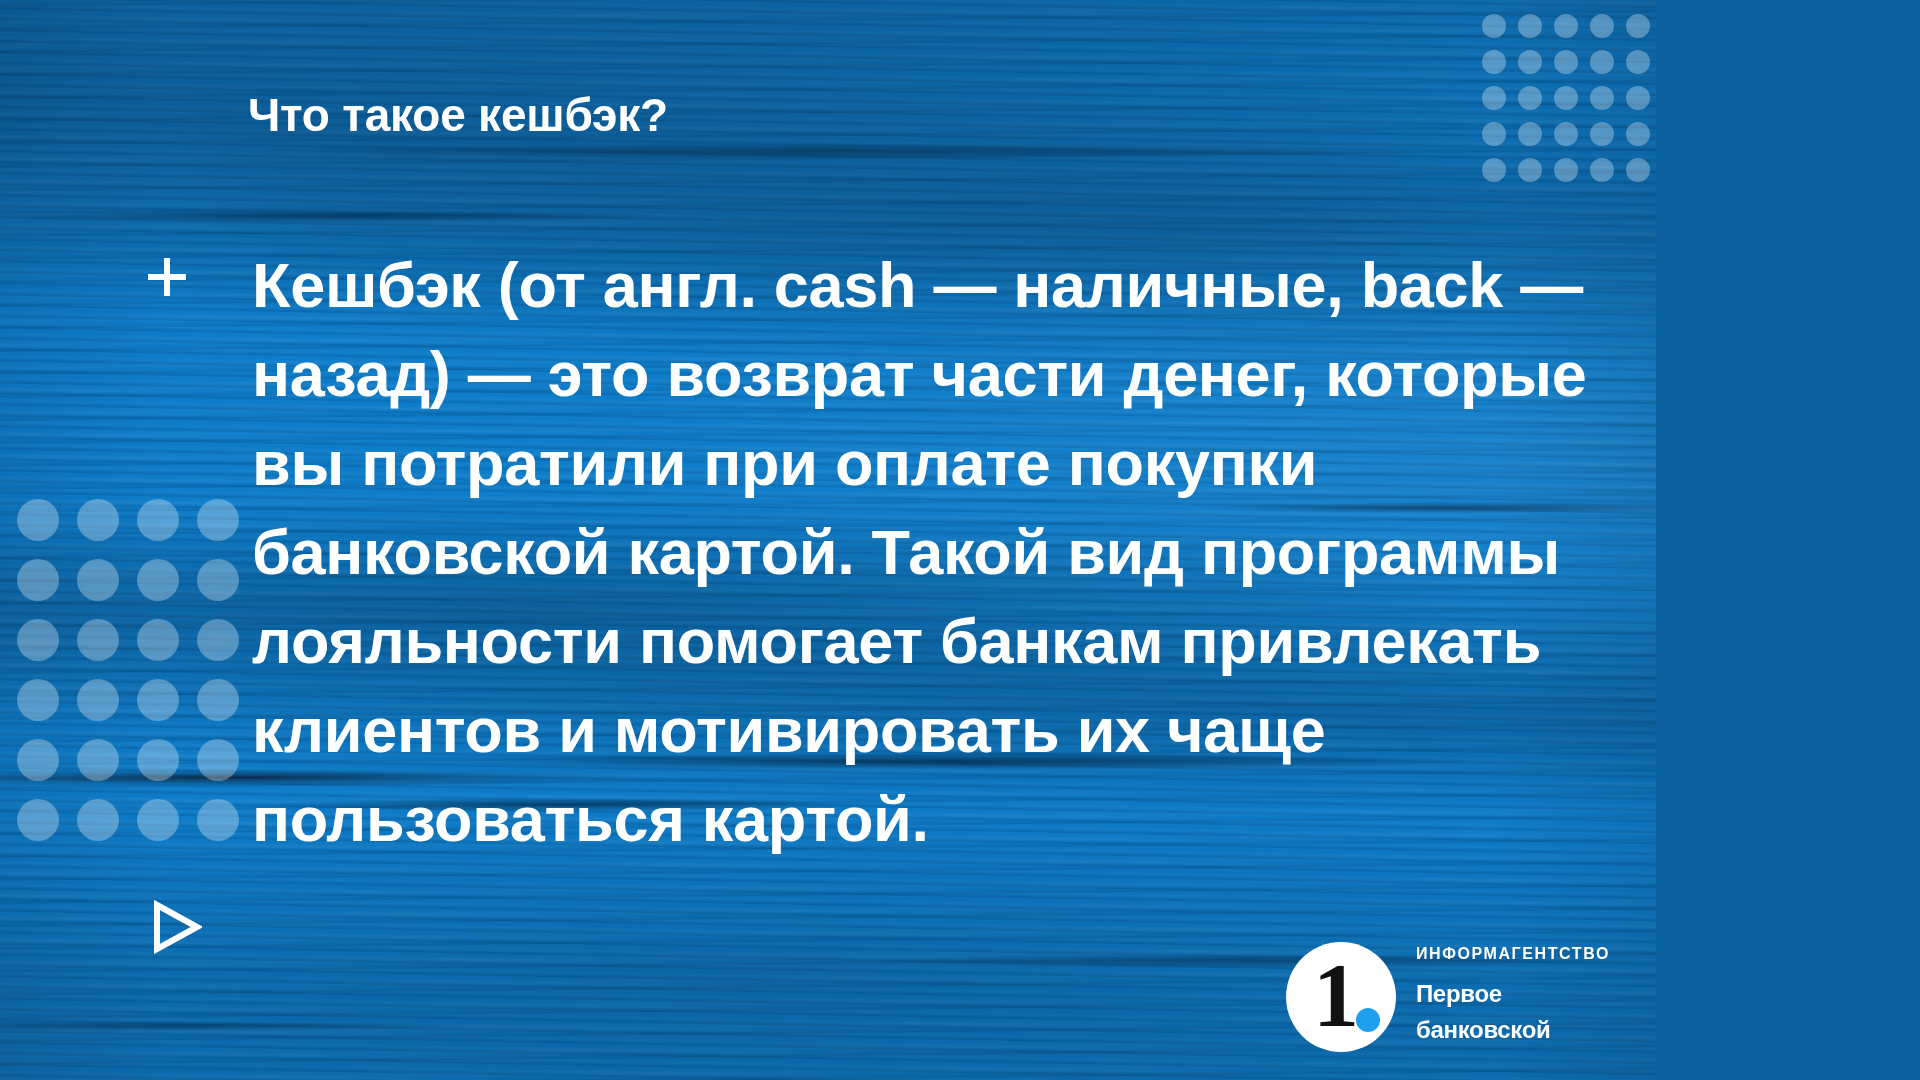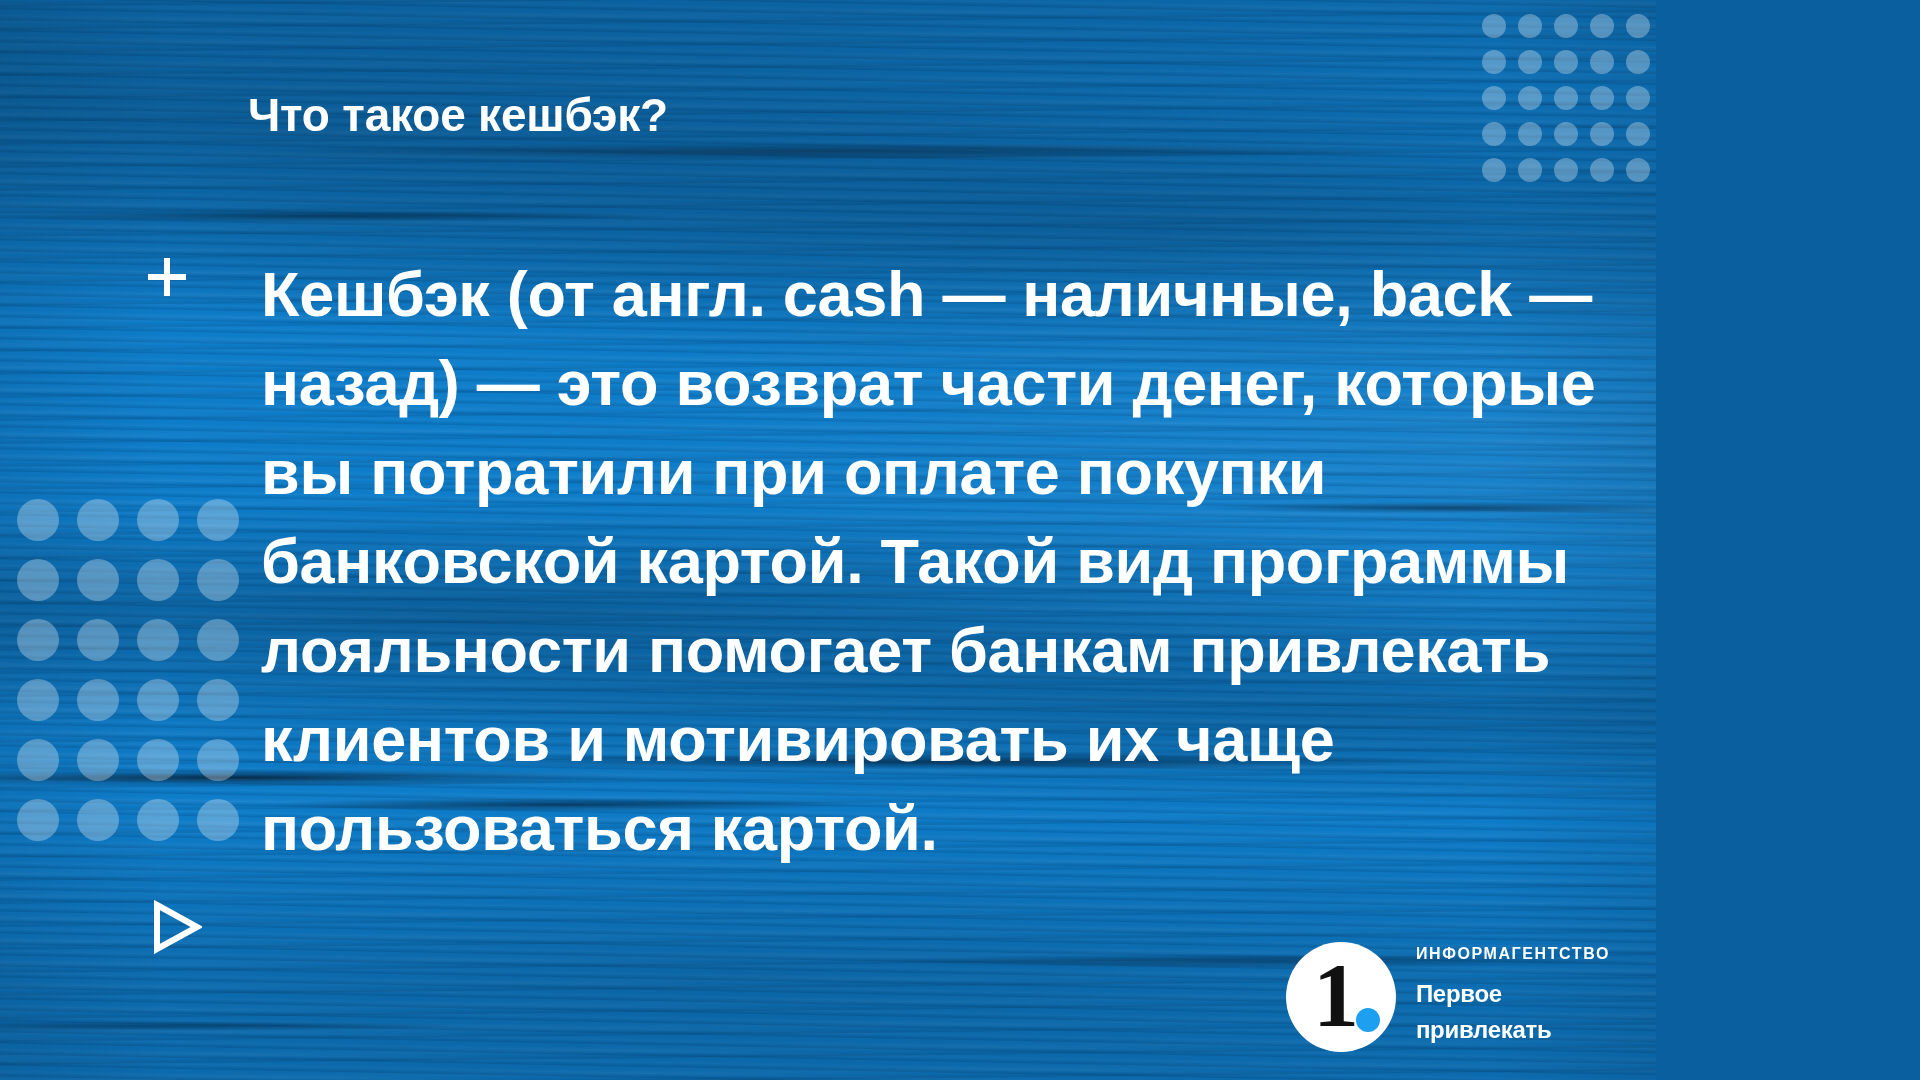--- a/index.html
+++ b/index.html
@@ -139,21 +139,21 @@
     letter-spacing: -0.2px;
     margin: 0 0 0 0;
   }
 
   .slide-body {
     color: #ffffff;
     font-size: 63px;
     font-weight: 700;
     line-height: 89px;
     letter-spacing: -0.3px;
-    margin: 13px;
+    margin: 4px;
     padding-top: 96px;
     white-space: pre-line;
   }
 
   
   .logo {
     position: absolute;
     right: 46px;
     bottom: 28px;
     display: flex;
@@ -292,17 +292,17 @@
   </div>
 
   <div class="logo">
     <div class="logo-mark">
       <div class="numeral">1</div>
       <div class="dot-accent"></div>
     </div>
     <div class="logo-text">
       <div class="logo-kicker">ИНФОРМАГЕНТСТВО</div>
       <div class="logo-name">Первое</div>
-      <div class="logo-name">привлекать</div>
+      <div class="logo-name">банковской</div>
     </div>
   </div>
 
 </div>
 
 </body></html>

